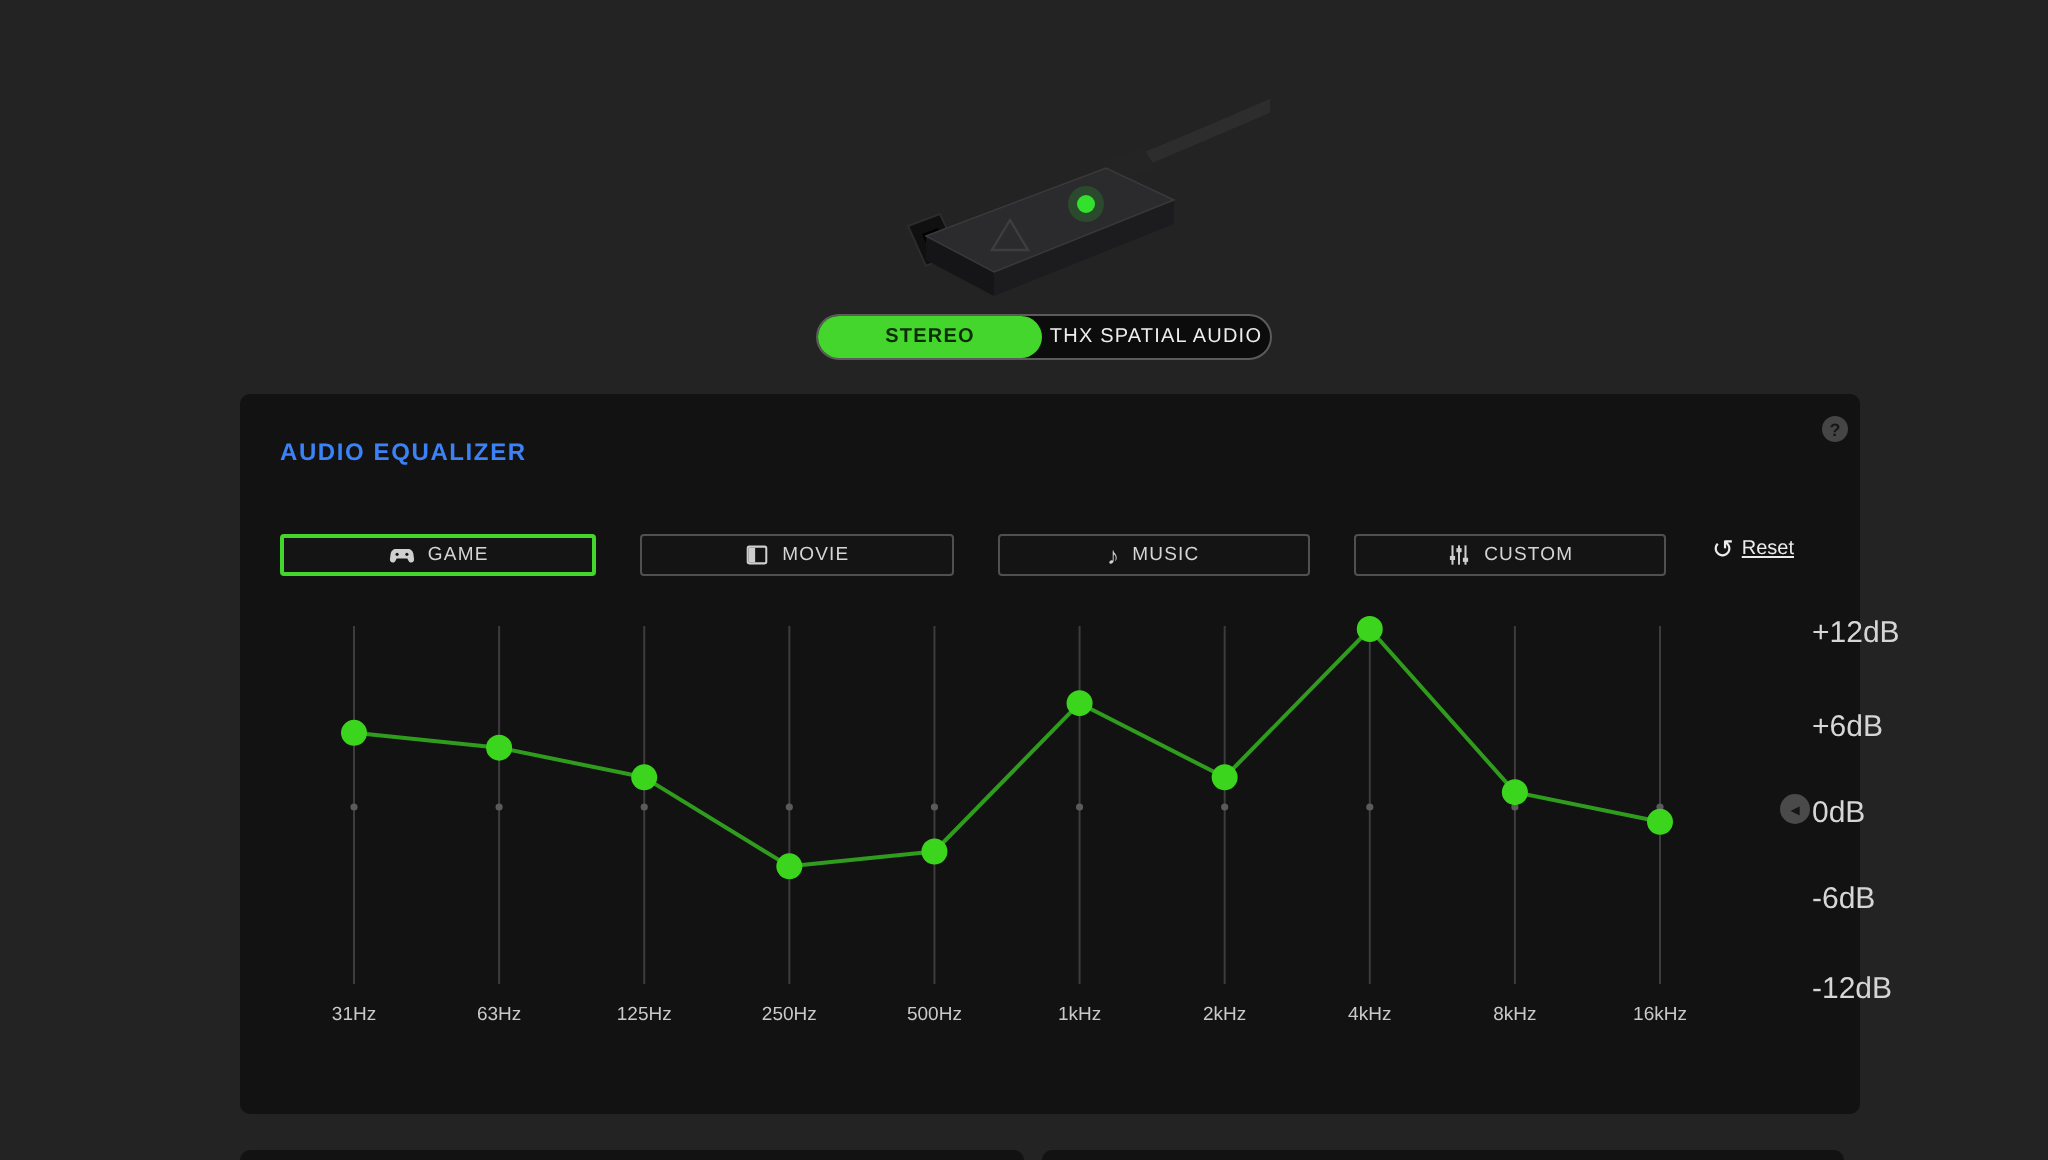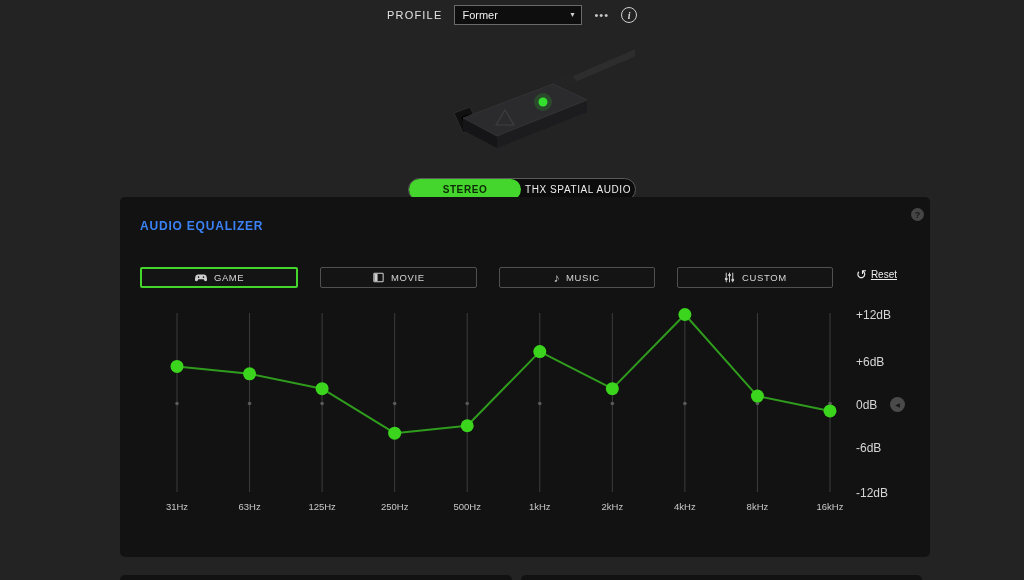--- a/index.html
+++ b/index.html
@@ -16,21 +16,21 @@
   .dropdown .caret{font-size:8px;color:#cfcfcf;line-height:1;}
   .more-dots{font-size:11px;color:#c8c8c8;letter-spacing:1px;cursor:pointer;}
   .info-circle{width:14px;height:14px;border:1.5px solid #cfcfcf;border-radius:50%;display:flex;
                align-items:center;justify-content:center;color:#dedede;font-family:"Liberation Serif",serif;
                font-size:10px;font-style:italic;font-weight:bold;cursor:pointer;}
 
   
   .device{position:absolute;left:425px;top:46px;}
 
   
-  .mode-toggle{position:absolute;left:408px;top:178px;width:228px;height:23px;box-sizing:border-box;
+  .mode-toggle{position:absolute;left:408px;top:157px;width:228px;height:23px;box-sizing:border-box;
                border:1px solid #5b5b5b;border-radius:12px;background:#0c0c0c;display:flex;align-items:stretch;}
   .mode-opt{display:flex;align-items:center;justify-content:center;font-size:10px;letter-spacing:.6px;
             cursor:pointer;}
   .mode-opt.selected{width:112px;background:#44d62c;border-radius:11px;color:#0d2b06;font-weight:bold;}
   .mode-opt.unselected{flex:1;color:#ededed;}
 
   
   .eq-panel{position:absolute;left:120px;top:197px;width:810px;height:360px;background:#121212;border-radius:5px;}
   .eq-title{position:absolute;left:20px;top:22px;font-size:12px;font-weight:bold;color:#3b82f6;letter-spacing:.8px;}
   .eq-subtitle{position:absolute;left:20px;top:48px;font-size:11px;color:#dcdcdc;}
@@ -44,45 +44,36 @@
   .preset-btn.selected{border:2px solid #44d62c;}
   .preset-btn svg{display:block;}
   .music-glyph{font-size:12px;line-height:1;color:#cfcfcf;}
 
   .reset-btn{position:absolute;right:33px;top:71px;display:flex;align-items:center;gap:4px;color:#ececec;cursor:pointer;}
   .reset-btn .glyph{font-size:13px;line-height:1;}
   .reset-btn .txt{font-size:10px;text-decoration:underline;}
 
   .eq-chart{position:absolute;left:0;top:97px;}
 
-  .db-label{position:absolute;left:736px;width:50px;height:12px;font-size:12px;color:#d6d6d6;}
+  .db-label{position:absolute;left:786px;width:50px;height:12px;font-size:15px;color:#d6d6d6;}
   .zero-adjust-btn{position:absolute;left:770px;top:200px;width:15px;height:15px;border-radius:50%;background:#4a4a4a;
                    color:#161616;font-size:6px;display:flex;align-items:center;justify-content:center;cursor:pointer;}
 
   .band-row{position:absolute;left:20px;top:331px;display:flex;gap:2px;}
   .band-box{height:15px;background:#1e1e1e;display:flex;align-items:center;justify-content:center;
             font-size:8px;letter-spacing:.5px;color:#8f8f8f;cursor:pointer;}
 
   
   .sliver{position:absolute;top:575px;height:5px;background:#121212;border-radius:5px 5px 0 0;}
 </style>
 </head>
 <body>
 
 <div class="screen">
 
-  <div class="topbar">
-    <span class="profile-label">PROFILE</span>
-    <div class="dropdown">
-      <span class="val">Former</span>
-      <span class="caret">▾</span>
-    </div>
-    <span class="more-dots">•••</span>
-    <span class="info-circle">i</span>
-  </div>
 
   <svg class="device" width="210" height="106" viewBox="0 0 210 106">
     <path d="M132 40 C 158 29 180 20 212 6" stroke="#2d2d2d" stroke-width="6.5" fill="none"></path>
     <polygon points="125,35 146,27 153,38 132,46" fill="#242424"></polygon>
     <polygon points="29,67 45,61 54,80 38,87" fill="#101010" stroke="#2c2c2c" stroke-width="1"></polygon>
     <polygon points="36,71 44,68 47.5,76 39.5,79" fill="#000"></polygon>
     <polygon points="38,72 72,90 72,102 38,84" fill="#151517"></polygon>
     <polygon points="72,90 162,54 162,66 72,102" fill="#1c1c1e"></polygon>
     <polygon points="38,72 128,38 162,54 72,90" fill="#2b2b2d" stroke="#3a3a3c" stroke-width="0.7"></polygon>
     <path d="M80 64 l9 15 h-18 z" fill="none" stroke="#3e3e40" stroke-width="1.2"></path>

